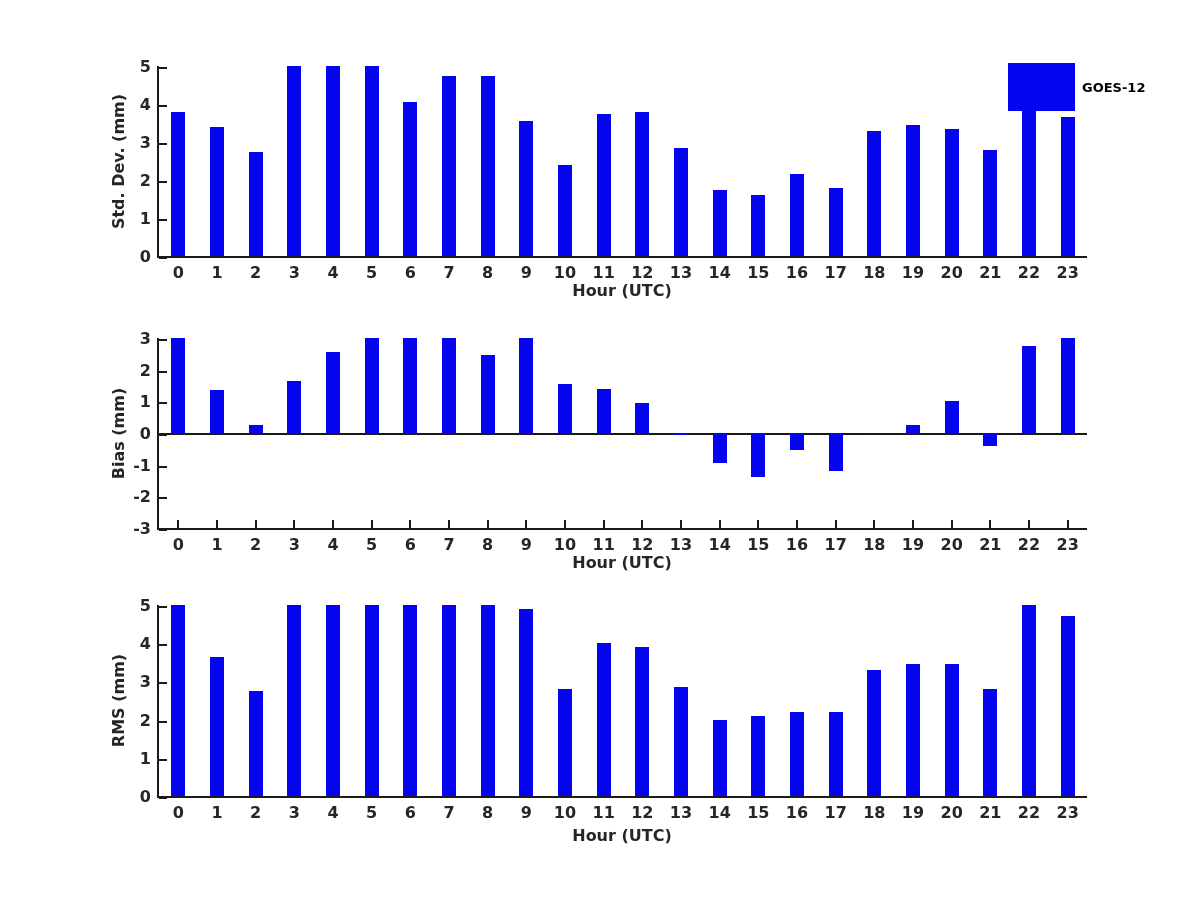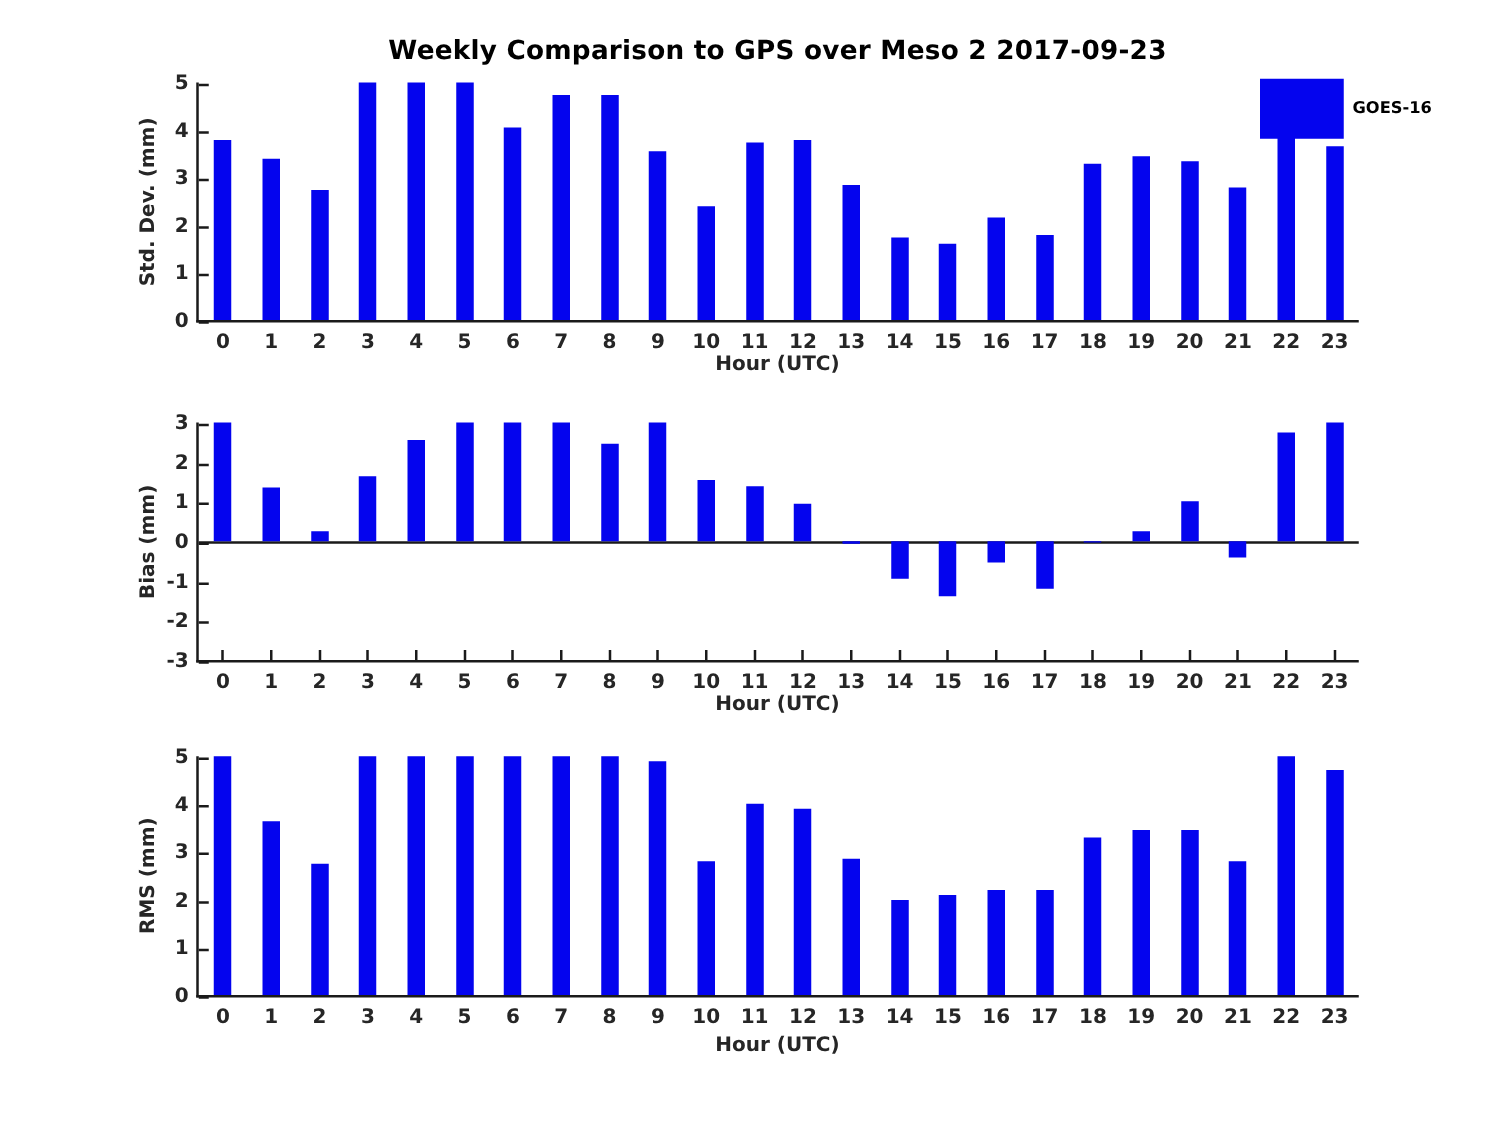--- a/index.html
+++ b/index.html
@@ -113,21 +113,20 @@
     font-weight: 700;
     color: #000000;
     white-space: nowrap;
   }
 </style>
 </head>
 <body>
 
 <div id="figure">
 
-  <div class="title">Weekly Comparison to GPS over Meso 2 2017-09-23</div>
 
   <div class="subplot">
     <div class="ylabel" style="left:22px; top:152px;">Std. Dev. (mm)</div>
     <div class="plot-area" style="left:157px; top:66px; width:930px; height:192px;">
         <div class="ytick-mark" style="top: 100%;"></div>
         <div class="ytick-label" style="top: 100%;">0</div>
         <div class="ytick-mark" style="top: 80%;"></div>
         <div class="ytick-label" style="top: 80%;">1</div>
         <div class="ytick-mark" style="top: 60%;"></div>
         <div class="ytick-label" style="top: 60%;">2</div>
@@ -392,15 +391,15 @@
         <div class="bar" style="left: 80.5%; width: 1.5%; bottom: 0%; height: 69%; background: rgb(4, 4, 238);"></div>
         <div class="bar" style="left: 84.6667%; width: 1.5%; bottom: 0%; height: 69%; background: rgb(4, 4, 238);"></div>
         <div class="bar" style="left: 88.8333%; width: 1.5%; bottom: 0%; height: 56%; background: rgb(4, 4, 238);"></div>
         <div class="bar" style="left: 93%; width: 1.5%; bottom: 0%; height: 100%; background: rgb(4, 4, 238);"></div>
         <div class="bar" style="left: 97.1667%; width: 1.5%; bottom: 0%; height: 94%; background: rgb(4, 4, 238);"></div>
       </div>
     <div class="xlabel" style="top:826px;">Hour (UTC)</div>
   </div>
 
   <div class="legend-swatch" style="background: rgb(4, 4, 238);"></div>
-  <div class="legend-label">GOES-16</div>
+  <div class="legend-label">GOES-12</div>
 
 </div>
 
 </body></html>

